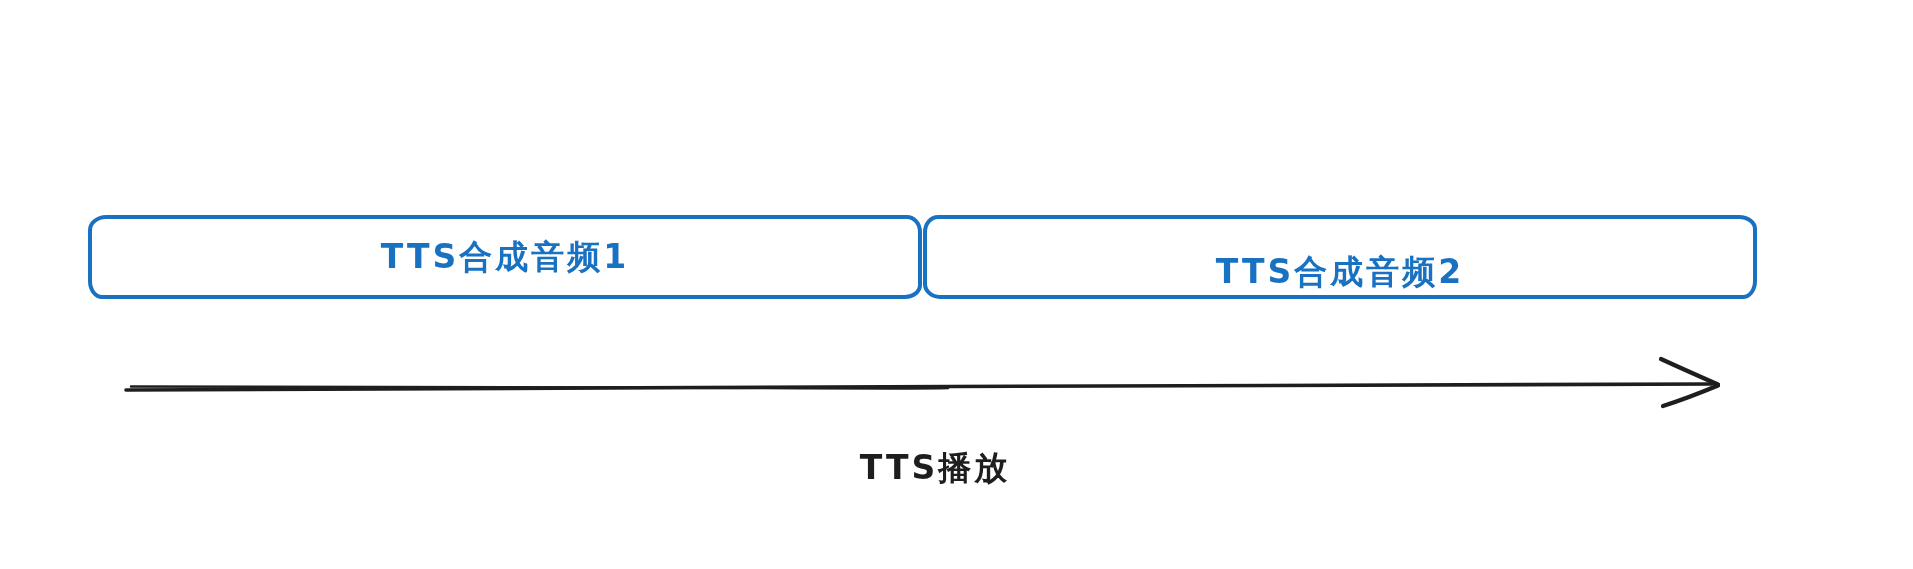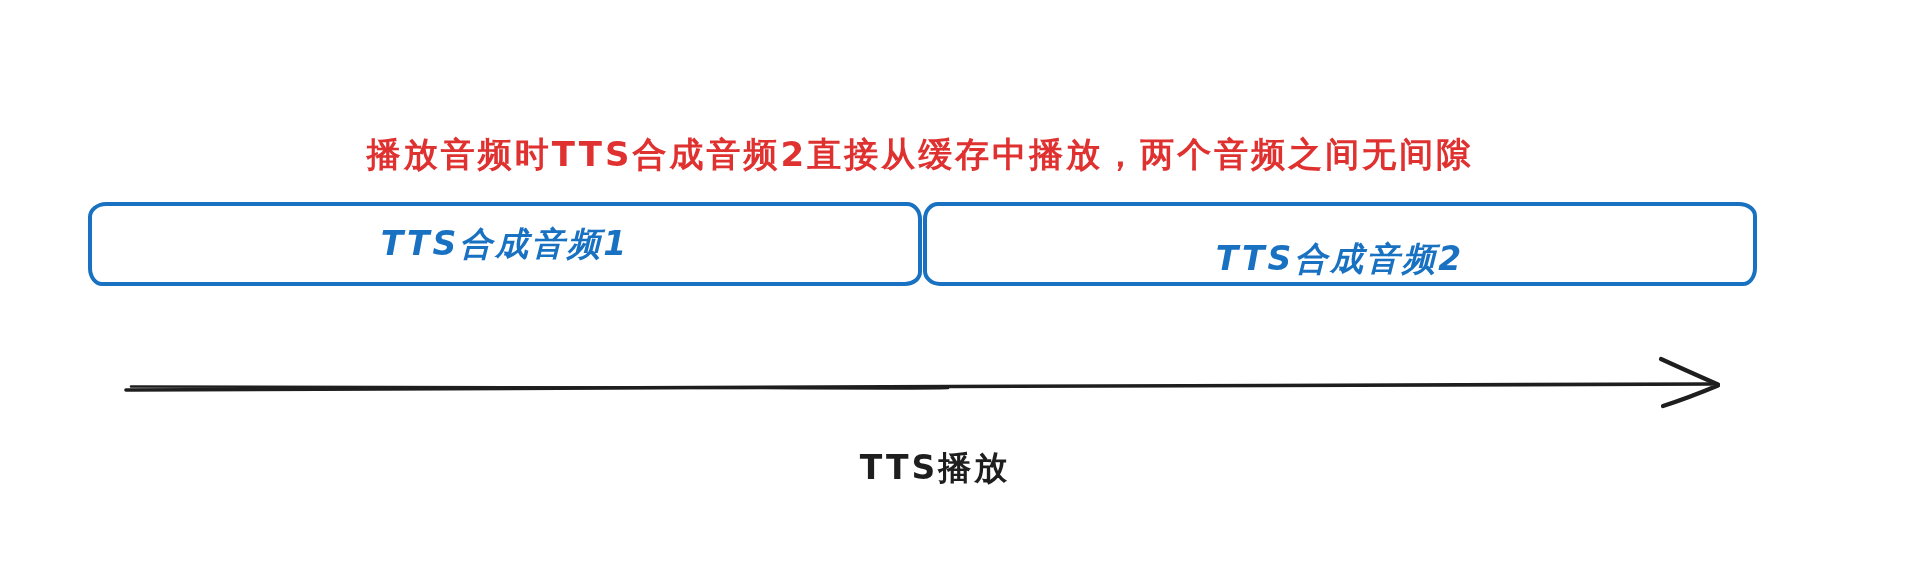--- a/index.html
+++ b/index.html
@@ -26,24 +26,23 @@
     left: 920px; top: 132px;
     transform: translateX(-50%);
     white-space: nowrap;
     color: var(--annotation);
     font-size: 34px;
     font-weight: 600;
     letter-spacing: 3px;
   }
   .segment-row {
     position: absolute;
-    left: 88px; top: 202px;
+    left: 88px; top: 215px;
     width: 1669px; height: 94px;
     display: flex;
-    font-style: italic;
   }
   .segment-box {
     height: 84px;
     border: 4px solid var(--box-stroke);
     background: var(--background);
     display: flex;
     align-items: center;
     justify-content: center;
   }
   .segment-box.first {
@@ -84,21 +83,20 @@
     font-weight: 600;
     letter-spacing: 3px;
     margin-left: 10px;
   }
 </style>
 </head>
 <body>
 
 <div class="canvas">
 
-  <div class="annotation">播放音频时TTS合成音频2直接从缓存中播放，两个音频之间无间隙</div>
 
   <div class="segment-row">
     <div class="segment-box first">
       <span class="segment-label">TTS合成音频1</span>
     </div>
     <div class="segment-box second">
       <span class="segment-label">TTS合成音频2</span>
     </div>
   </div>
 

